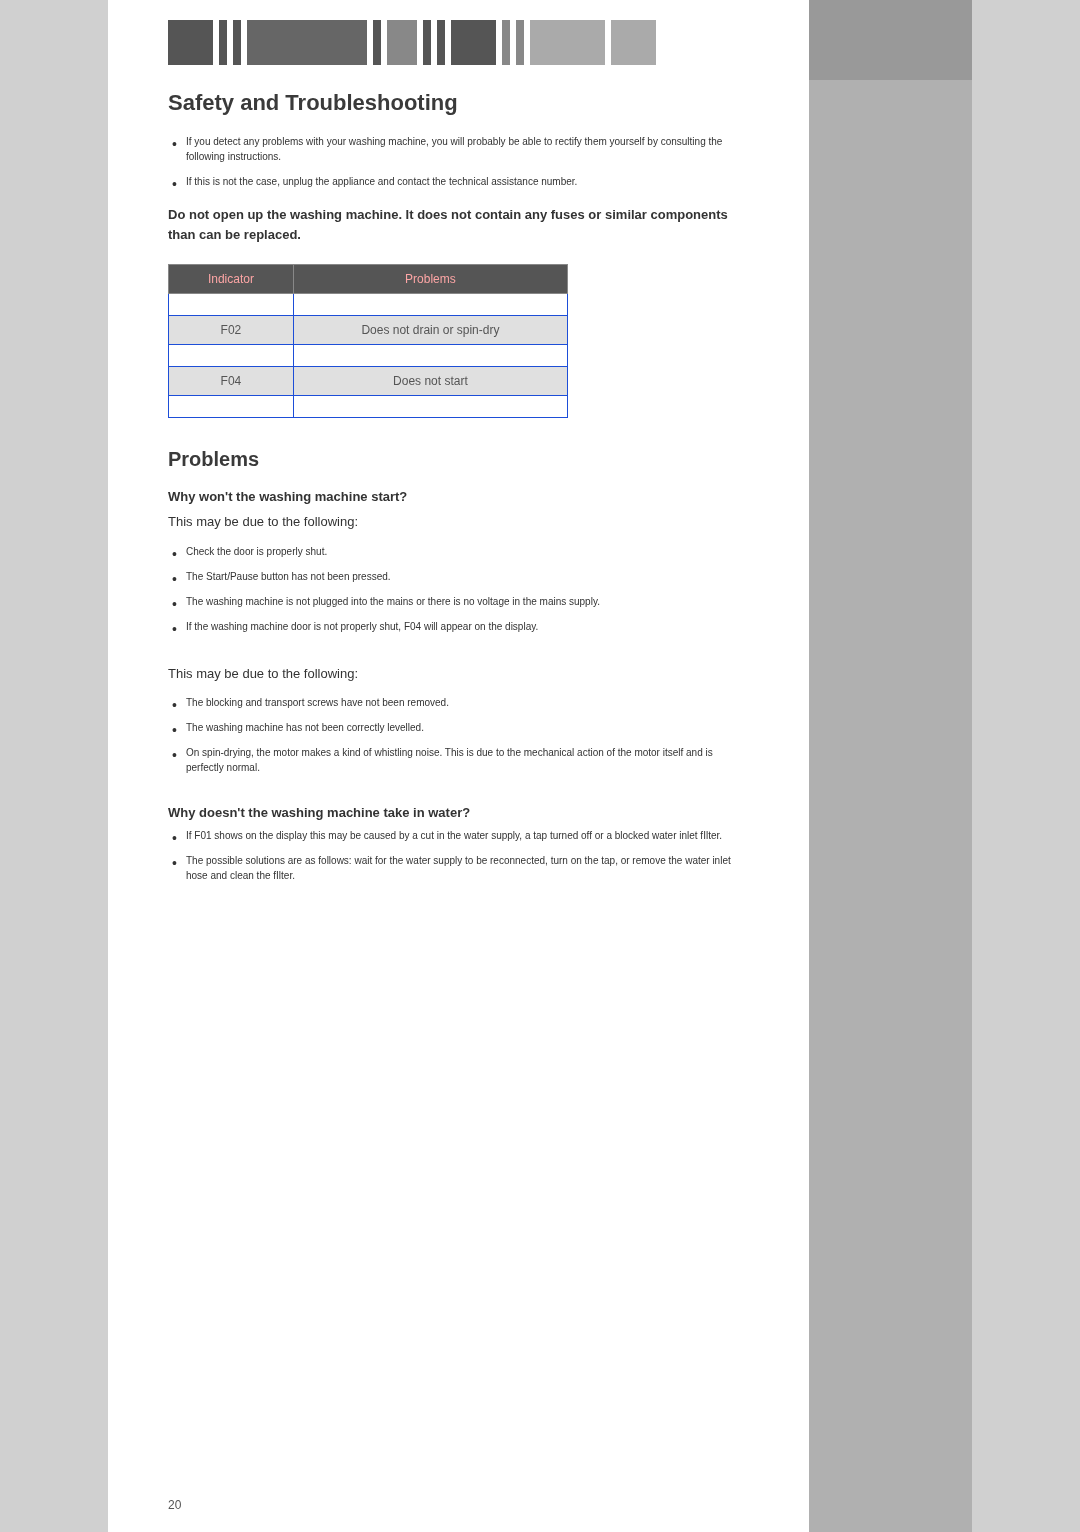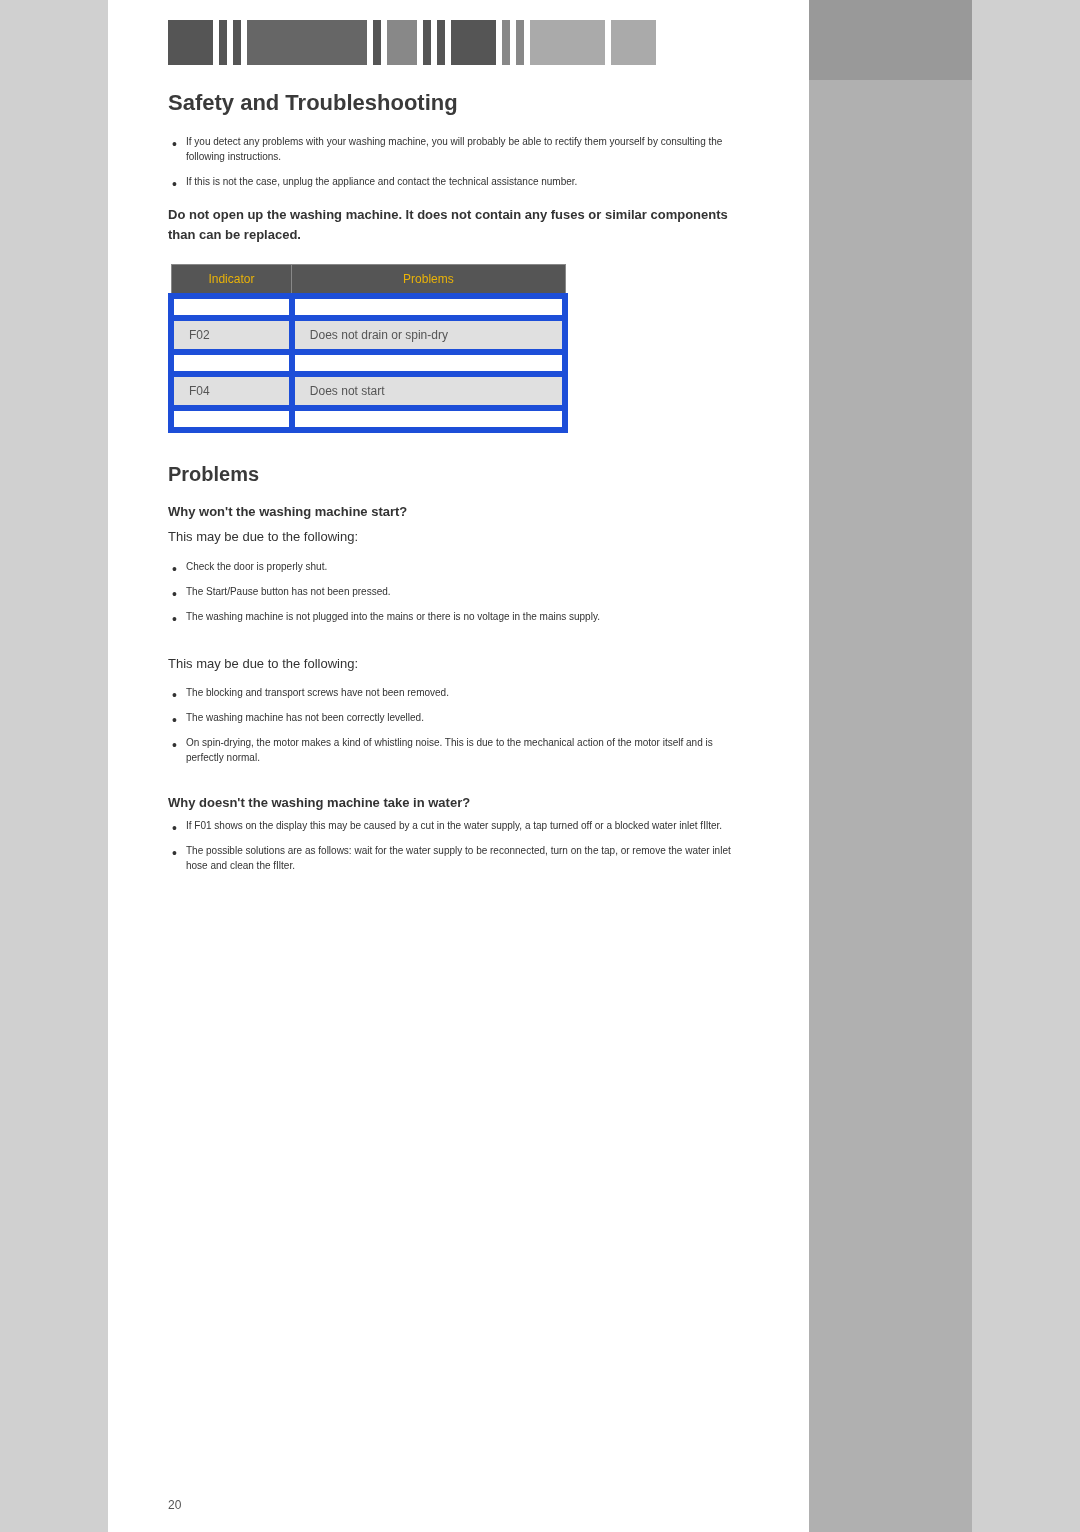--- a/index.html
+++ b/index.html
@@ -115,31 +115,32 @@
     
     .indicator-table {
       border-collapse: collapse;
       width: 400px;
       margin-bottom: 30px;
       font-size: 13px;
     }
 
     .indicator-table th {
       background: #555555;
-      color: #eab308;
+      color: #fca5a5;
       padding: 7px 15px;
       text-align: center;
       font-weight: normal;
       font-size: 12px;
       border: 1px solid #888;
     }
 
     .indicator-table td {
       padding: 7px 15px;
-      border: 6px solid #1d4ed8;
+      text-align: center;
+      border: 1px solid #1d4ed8;
       color: #333;
       font-size: 12px;
       margin-top: 48px;
     }
 
     .indicator-table tr.shaded td {
       background: #e0e0e0;
       color: #555;
     }
 
@@ -249,20 +250,21 @@
     <div class="section-block">
       <h2 class="sub-title">Problems</h2>
 
       <div class="section-block">
         <h3 class="question">Why won't the washing machine start?</h3>
         <p class="body-text">This may be due to the following:</p>
         <ul class="bullet-list">
           <li>Check the door is properly shut.</li>
           <li>The Start/Pause button has not been pressed.</li>
           <li>The washing machine is not plugged into the mains or there is no voltage in the mains supply.</li>
+          <li>If the washing machine door is not properly shut, F04 will appear on the display.</li>
         </ul>
       </div>
 
       <div class="section-block">
         <p class="body-text">This may be due to the following:</p>
         <ul class="bullet-list">
           <li>The blocking and transport screws have not been removed.</li>
           <li>The washing machine has not been correctly levelled.</li>
           <li>On spin-drying, the motor makes a kind of whistling noise. This is due to the mechanical action of the motor itself and is perfectly normal.</li>
         </ul>

